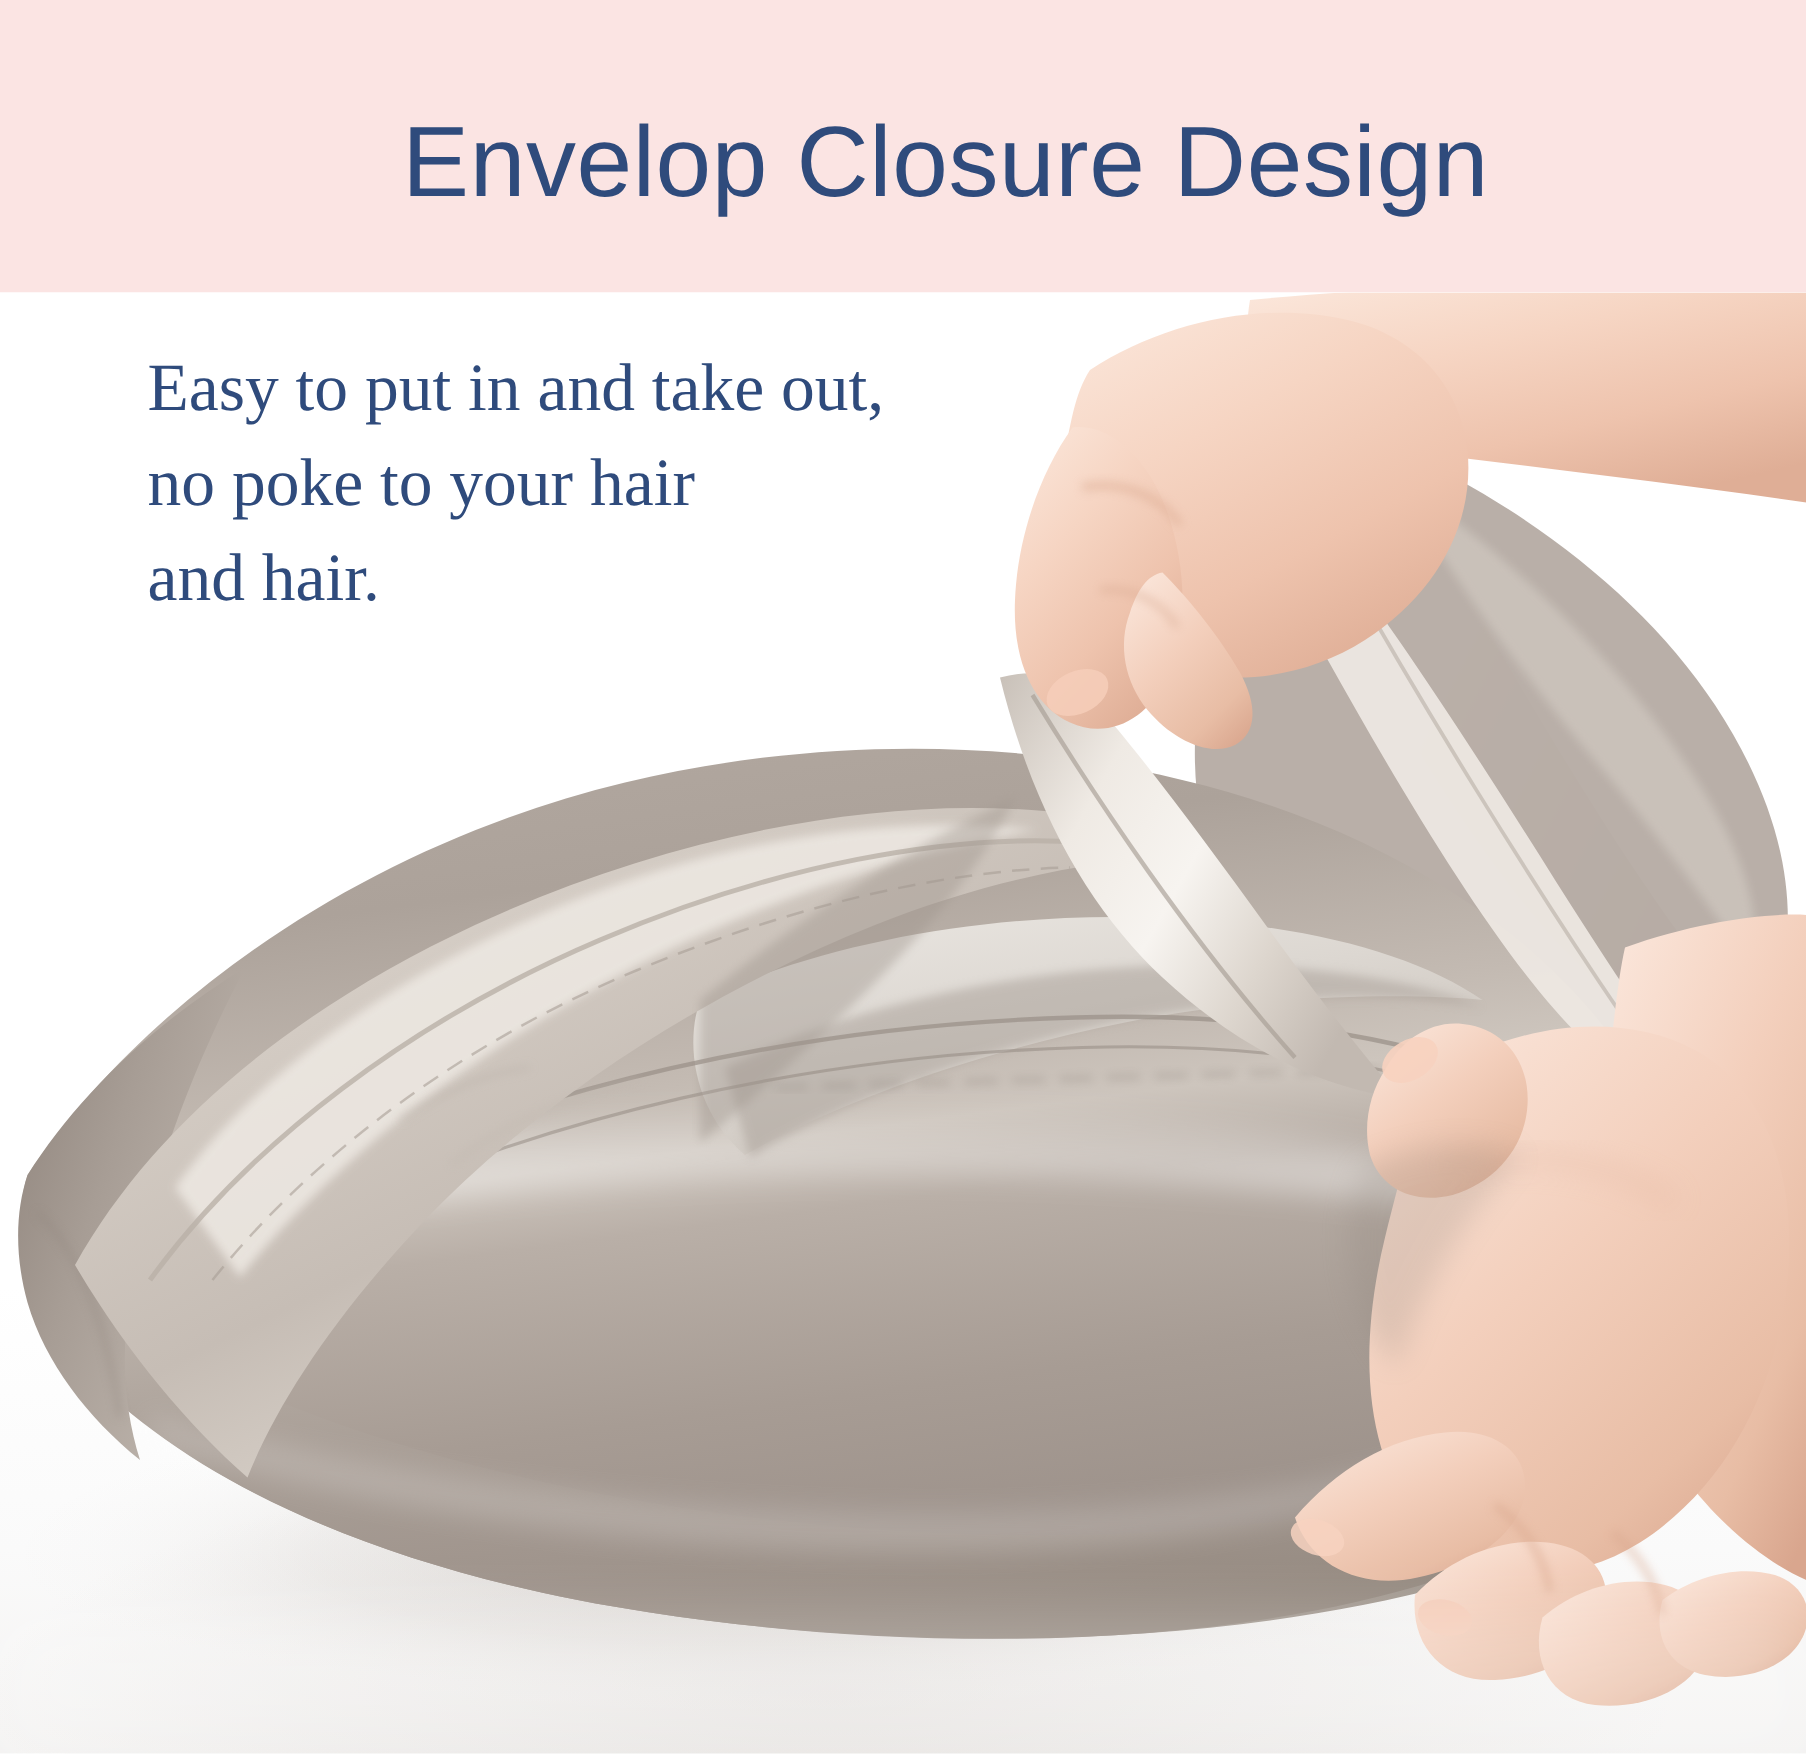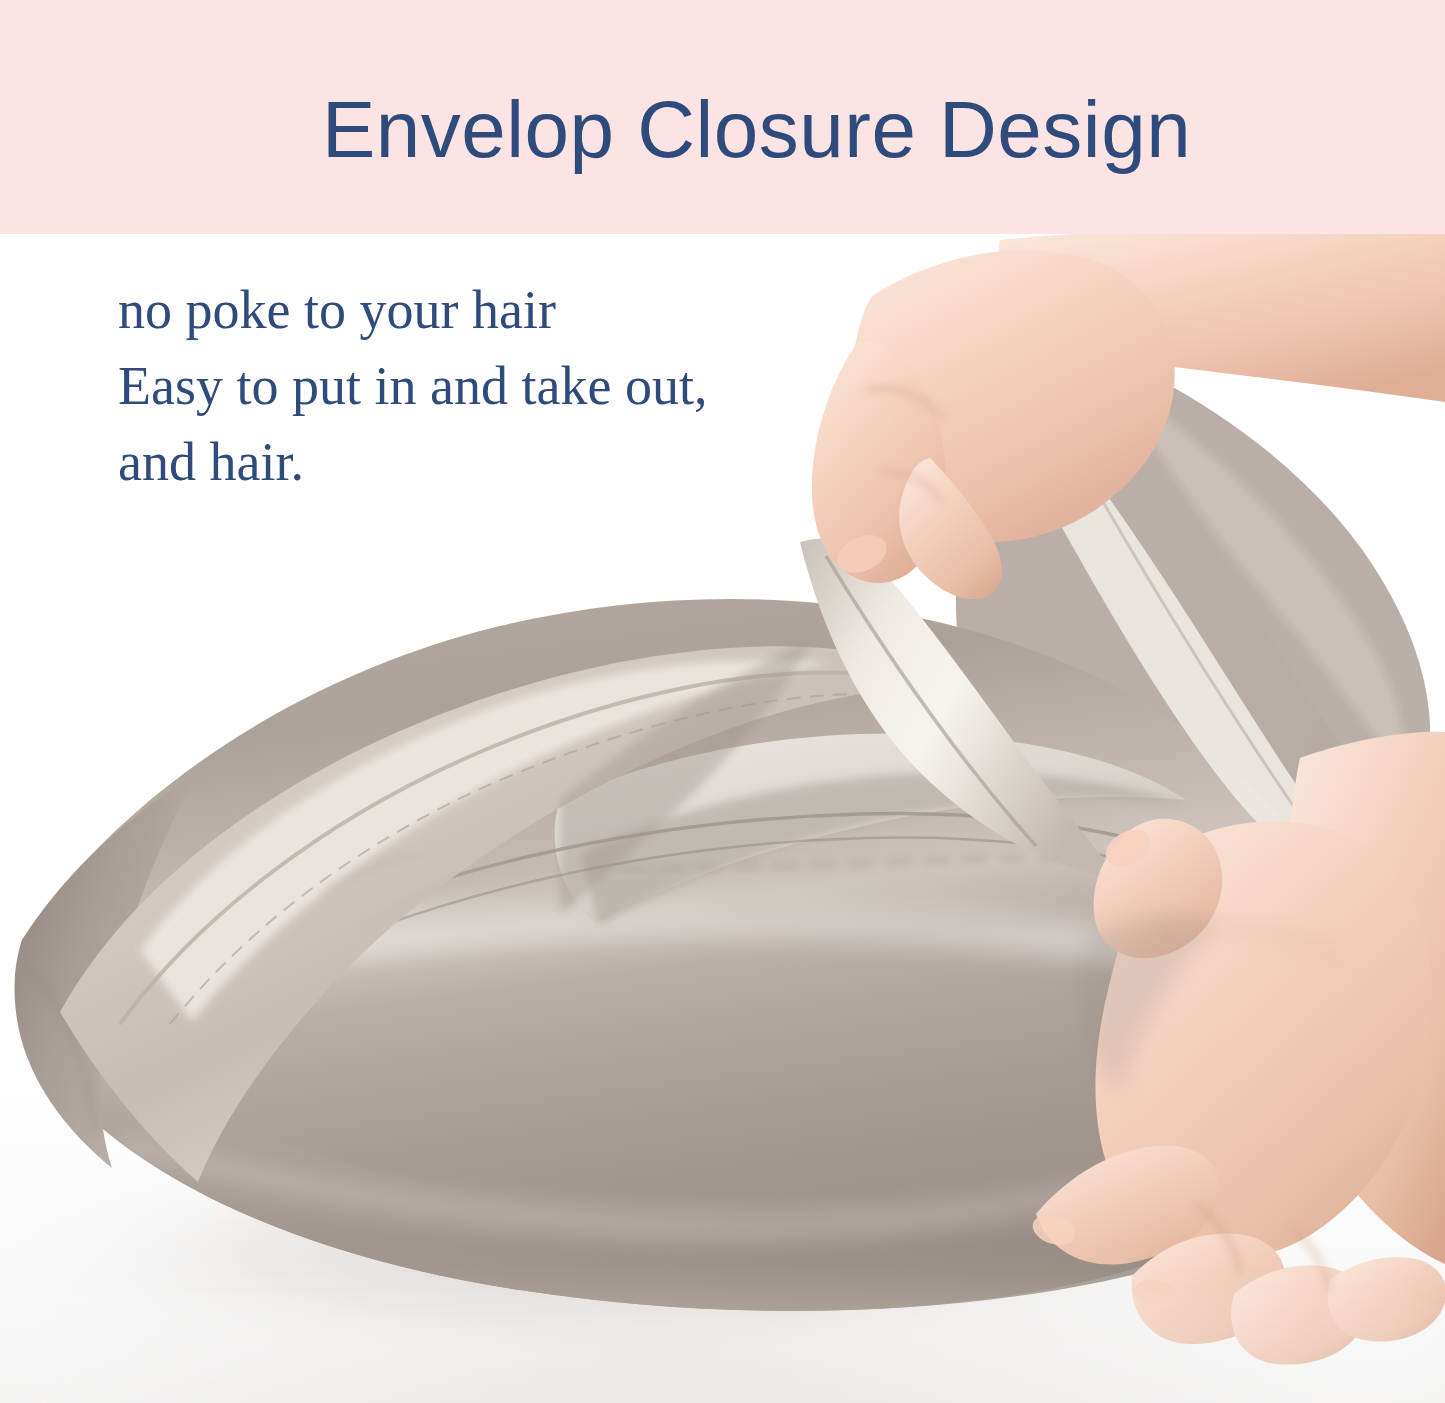--- a/index.html
+++ b/index.html
@@ -399,18 +399,18 @@
                C 1180 730, 1140 790, 1118 860
                C 1078 820, 1068 752, 1090 700 Z" fill="#8d8279" opacity="0.22" filter="url(#blurMd)"></path>
 
       <rect x="0" y="0" width="1445" height="1169" fill="none"></rect>
       <path d="M 0 1060 L 1445 1060 L 1445 1169 L 0 1169 Z" fill="#ffffff" opacity="0.25" filter="url(#blurLg)"></path>
     </svg>
 
   </div>
 
   <div class="caption">
+    <span class="cap-line">Easy to put in and take out,</span>
     <span class="cap-line">no poke to your hair</span>
-    <span class="cap-line">Easy to put in and take out,</span>
     <span class="cap-line">and hair.</span>
   </div>
 
 </div>
 
 </body></html>

